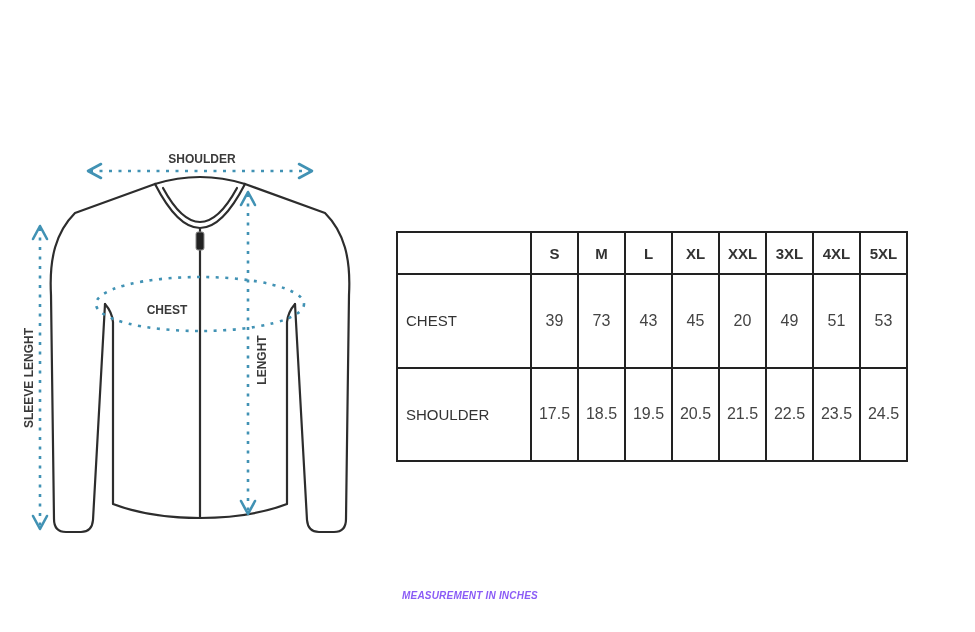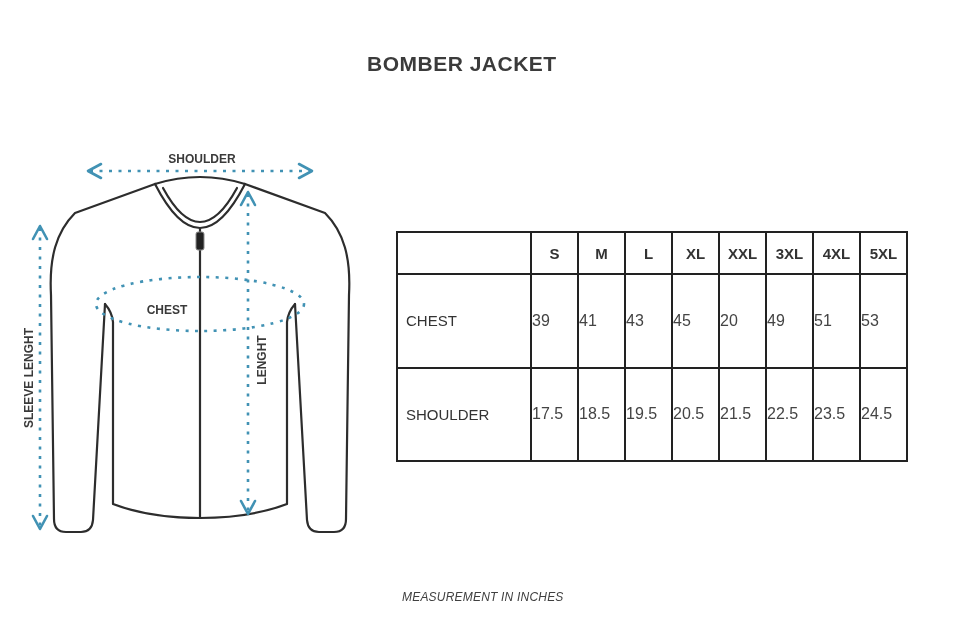--- a/index.html
+++ b/index.html
@@ -52,46 +52,45 @@
   .size-table tbody th {
     font-size: 15px;
     font-weight: normal;
     text-align: left;
     padding-left: 8px;
     color: #333333;
   }
   .size-table tbody td {
     height: 47px;
     font-size: 16px;
-    text-align: left;
+    text-align: center;
     color: #444444;
   }
   .footer-note {
     position: absolute;
     left: 402px;
     top: 590px;
-    font-size: 12px;
+    font-size: 10px;
     font-style: italic;
-    font-weight: normal;
+    font-weight: bold;
     letter-spacing: 0.2px;
-    color: #404040;
+    color: #8b5cf6;
   }
   .svg-label {
     font-family: "Liberation Sans", sans-serif;
     font-weight: bold;
     font-size: 12px;
     fill: #3a3a3a;
   }
 </style>
 </head>
 <body>
 
 <div class="page">
 
-  <div class="title">BOMBER JACKET</div>
 
   <svg class="diagram-svg" viewBox="10 138 360 410" xmlns="http://www.w3.org/2000/svg">
 
     <g fill="none" stroke="#2d2d2d" stroke-width="2.2" stroke-linejoin="round" stroke-linecap="round">
       <path d="M 155 184 Q 200 170 245 184"></path>
       <path d="M 155 184 Q 200 272 245 184"></path>
       <path d="M 163 188 Q 200 256 237 188"></path>
       <path d="M 155 184 L 75 213 C 56 232 49 258 51 295 L 54 519 Q 54 532 66 532 L 81 532 Q 92 532 93 520 L 105 304"></path>
       <path d="M 245 184 L 325 213 C 344 232 351 258 349 295 L 346 519 Q 346 532 334 532 L 319 532 Q 308 532 307 520 L 295 304"></path>
       <path d="M 105 304 Q 112 312 113 322 L 113 504 Q 150 518 200 518"></path>
@@ -137,21 +136,21 @@
           <th>XXL</th>
           <th>3XL</th>
           <th>4XL</th>
           <th>5XL</th>
         </tr>
     </thead>
     <tbody>
         <tr>
           <th>CHEST</th>
           <td>39</td>
-          <td>41</td>
+          <td>73</td>
           <td>43</td>
           <td>45</td>
           <td>20</td>
           <td>49</td>
           <td>51</td>
           <td>53</td>
         </tr>
         <tr>
           <th>SHOULDER</th>
           <td>17.5</td>

